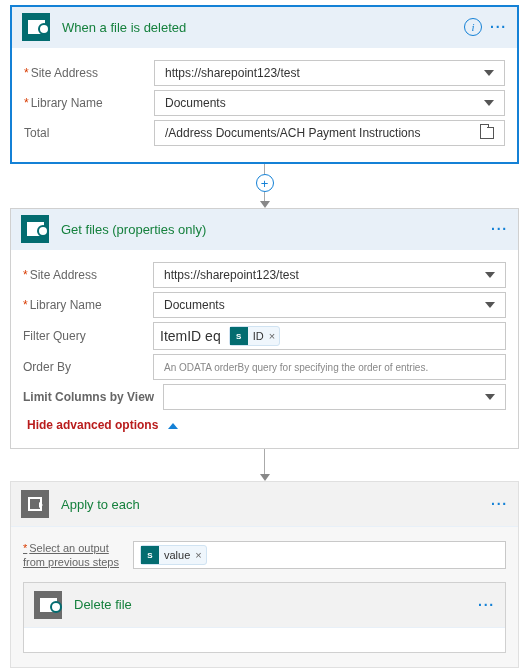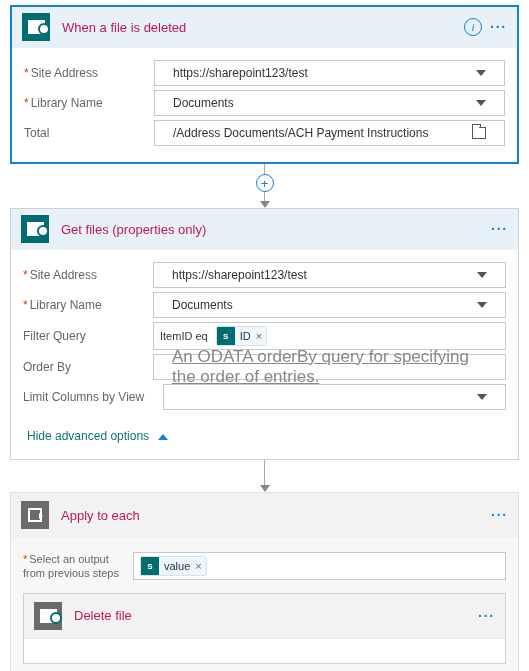--- a/index.html
+++ b/index.html
@@ -39,52 +39,52 @@
     position:relative;
   }
   .icon-sp::after{
     content:"";
     position:absolute;
     right:-5px; top:3px;
     width:8px;height:8px;border-radius:50%;
     background:#fff;
     border:2px solid #036c70;
   }
-  .card-title { flex:1; color:#be185d; font-size:13px; }
+  .card-title { flex:1; color:#15803d; font-size:13px; }
   .card-actions { display:flex; align-items:center; gap:8px; }
   .info-circle {
     width:18px;height:18px;border:1px solid #1481d6;border-radius:50%;
     display:flex;align-items:center;justify-content:center;
     color:#1481d6; font-size:11px; font-style:italic; font-family:serif;
     cursor:pointer;
   }
   .ellipsis { color:#1481d6; letter-spacing:1px; font-weight:bold; cursor:pointer; line-height:10px; font-size:14px;}
   .card-body { padding:8px 12px 12px 12px; }
   .row {
     display:flex; align-items:center;
     margin:4px 0;
   }
   .row .label {
     width:130px; flex-shrink:0;
     font-size:12px; color:#666;
     padding-right:6px;
   }
-  .row.wide .label { width:140px; }
+  .row.wide .label { width:140px;font-weight:bold; }
   .label .req::before { content:"*"; color:#d83b01; margin-right:2px; }
   .field {
     flex:1;
     border:1px solid #c8c8c8;
     height:26px;
     display:flex; align-items:center;
-    padding:0 18px;
+    padding:0 10px;
     font-size:12px;
     position:relative;
     background:#fff;
   }
-  .field .placeholder { color:#888; font-size:17px;text-decoration:underline; }
+  .field .placeholder { color:#888; font-size:10px; }
   .field .value { color:#333; }
   .field .chev {
     margin-left:auto;
     width:0;height:0;border-left:5px solid transparent;border-right:5px solid transparent;border-top:6px solid #555;
     flex-shrink:0;
   }
   .field .folder-ic {
     margin-left:auto;
     width:14px;height:11px;border:1px solid #555;border-top:none;position:relative;flex-shrink:0;
   }
@@ -116,21 +116,21 @@
     font-size:11px;
     padding-right:4px;
     color:#333;
   }
   .token .tk-ic {
     width:18px;height:18px;background:#036c70;margin-right:5px;
     display:flex;align-items:center;justify-content:center;color:#fff;font-size:8px;font-weight:bold;
   }
   .token .x { margin-left:5px; color:#666; cursor:pointer; font-size:11px;}
   .hide-adv {
-    font-size:12px; color:#0f766e; margin:19px 4px 4px 4px; cursor:pointer;
+    font-size:12px; color:#b91c1c; margin:8px 4px 4px 4px; cursor:pointer;font-weight:bold;
   }
   .hide-adv .caret-up{
     display:inline-block; margin-left:6px;
     width:0;height:0;border-left:5px solid transparent;border-right:5px solid transparent;border-bottom:6px solid #1481d6;
     vertical-align:middle;
   }
   
   .card.apply { background:#f7f7f7; border:1px solid #e0e0e0;}
   .card.apply .card-header{ background:#f2f2f2; padding:8px 10px;}
   .apply .icon-box{ background:#6b6b6b; }
@@ -139,23 +139,23 @@
   }
   .apply .loop-ic::after{
     content:""; position:absolute; right:-3px; top:3px;
     width:0;height:0;border-left:4px solid #fff;border-top:3px solid transparent;border-bottom:3px solid transparent;
   }
   .apply .card-body{ padding:10px 12px 14px 12px;}
   .nested {
     margin-top:12px;
   }
   .nested .card { margin:0; }
-  .apply-select .label{ width:110px; font-size:11px; color:#666; line-height:1.3;}
+  .apply-select .label{ width:110px; font-size:11px; color:#666; line-height:1.3;text-decoration:underline;}
   .field.hasTokens{ padding:3px 6px; height:auto; min-height:28px; flex-wrap:wrap; gap:4px;}
-  .pretext{ font-size:11px;color:#333;margin-right:4px;}
+  .pretext{ font-size:14px;color:#333;margin-right:4px;}
 </style>
 </head>
 <body>
 
 <div class="card selected">
   <div class="card-header sharepoint">
     <div class="icon-box">
         <div class="icon-sp"></div>
       </div>
     <div class="card-title">When a file is deleted</div>

